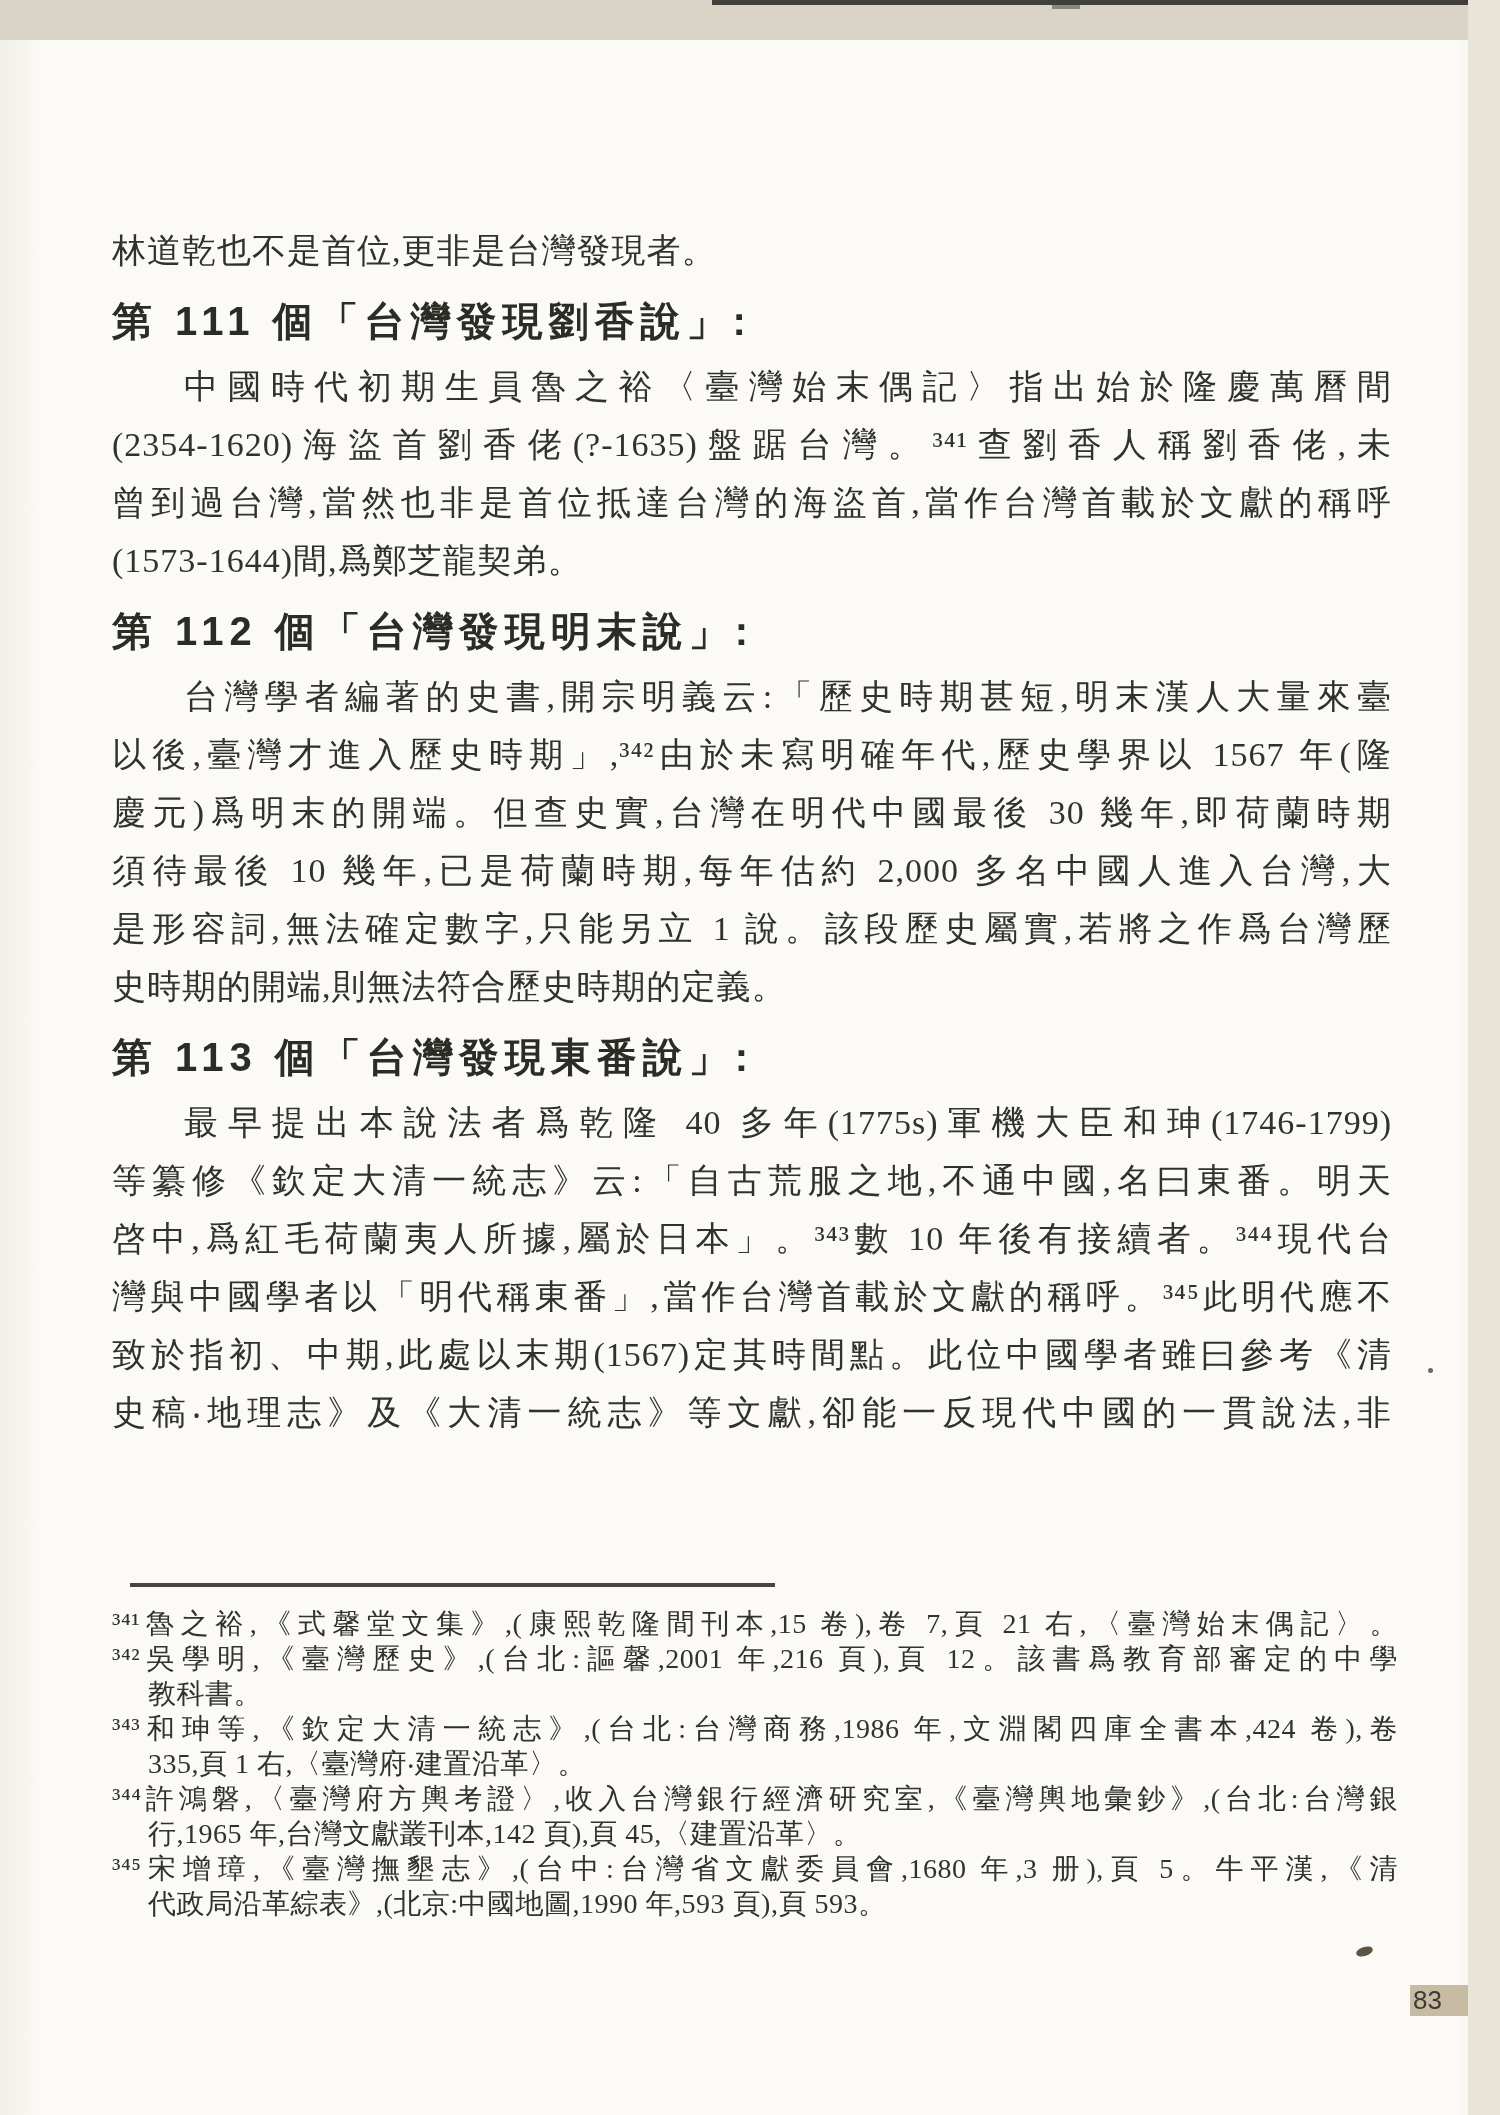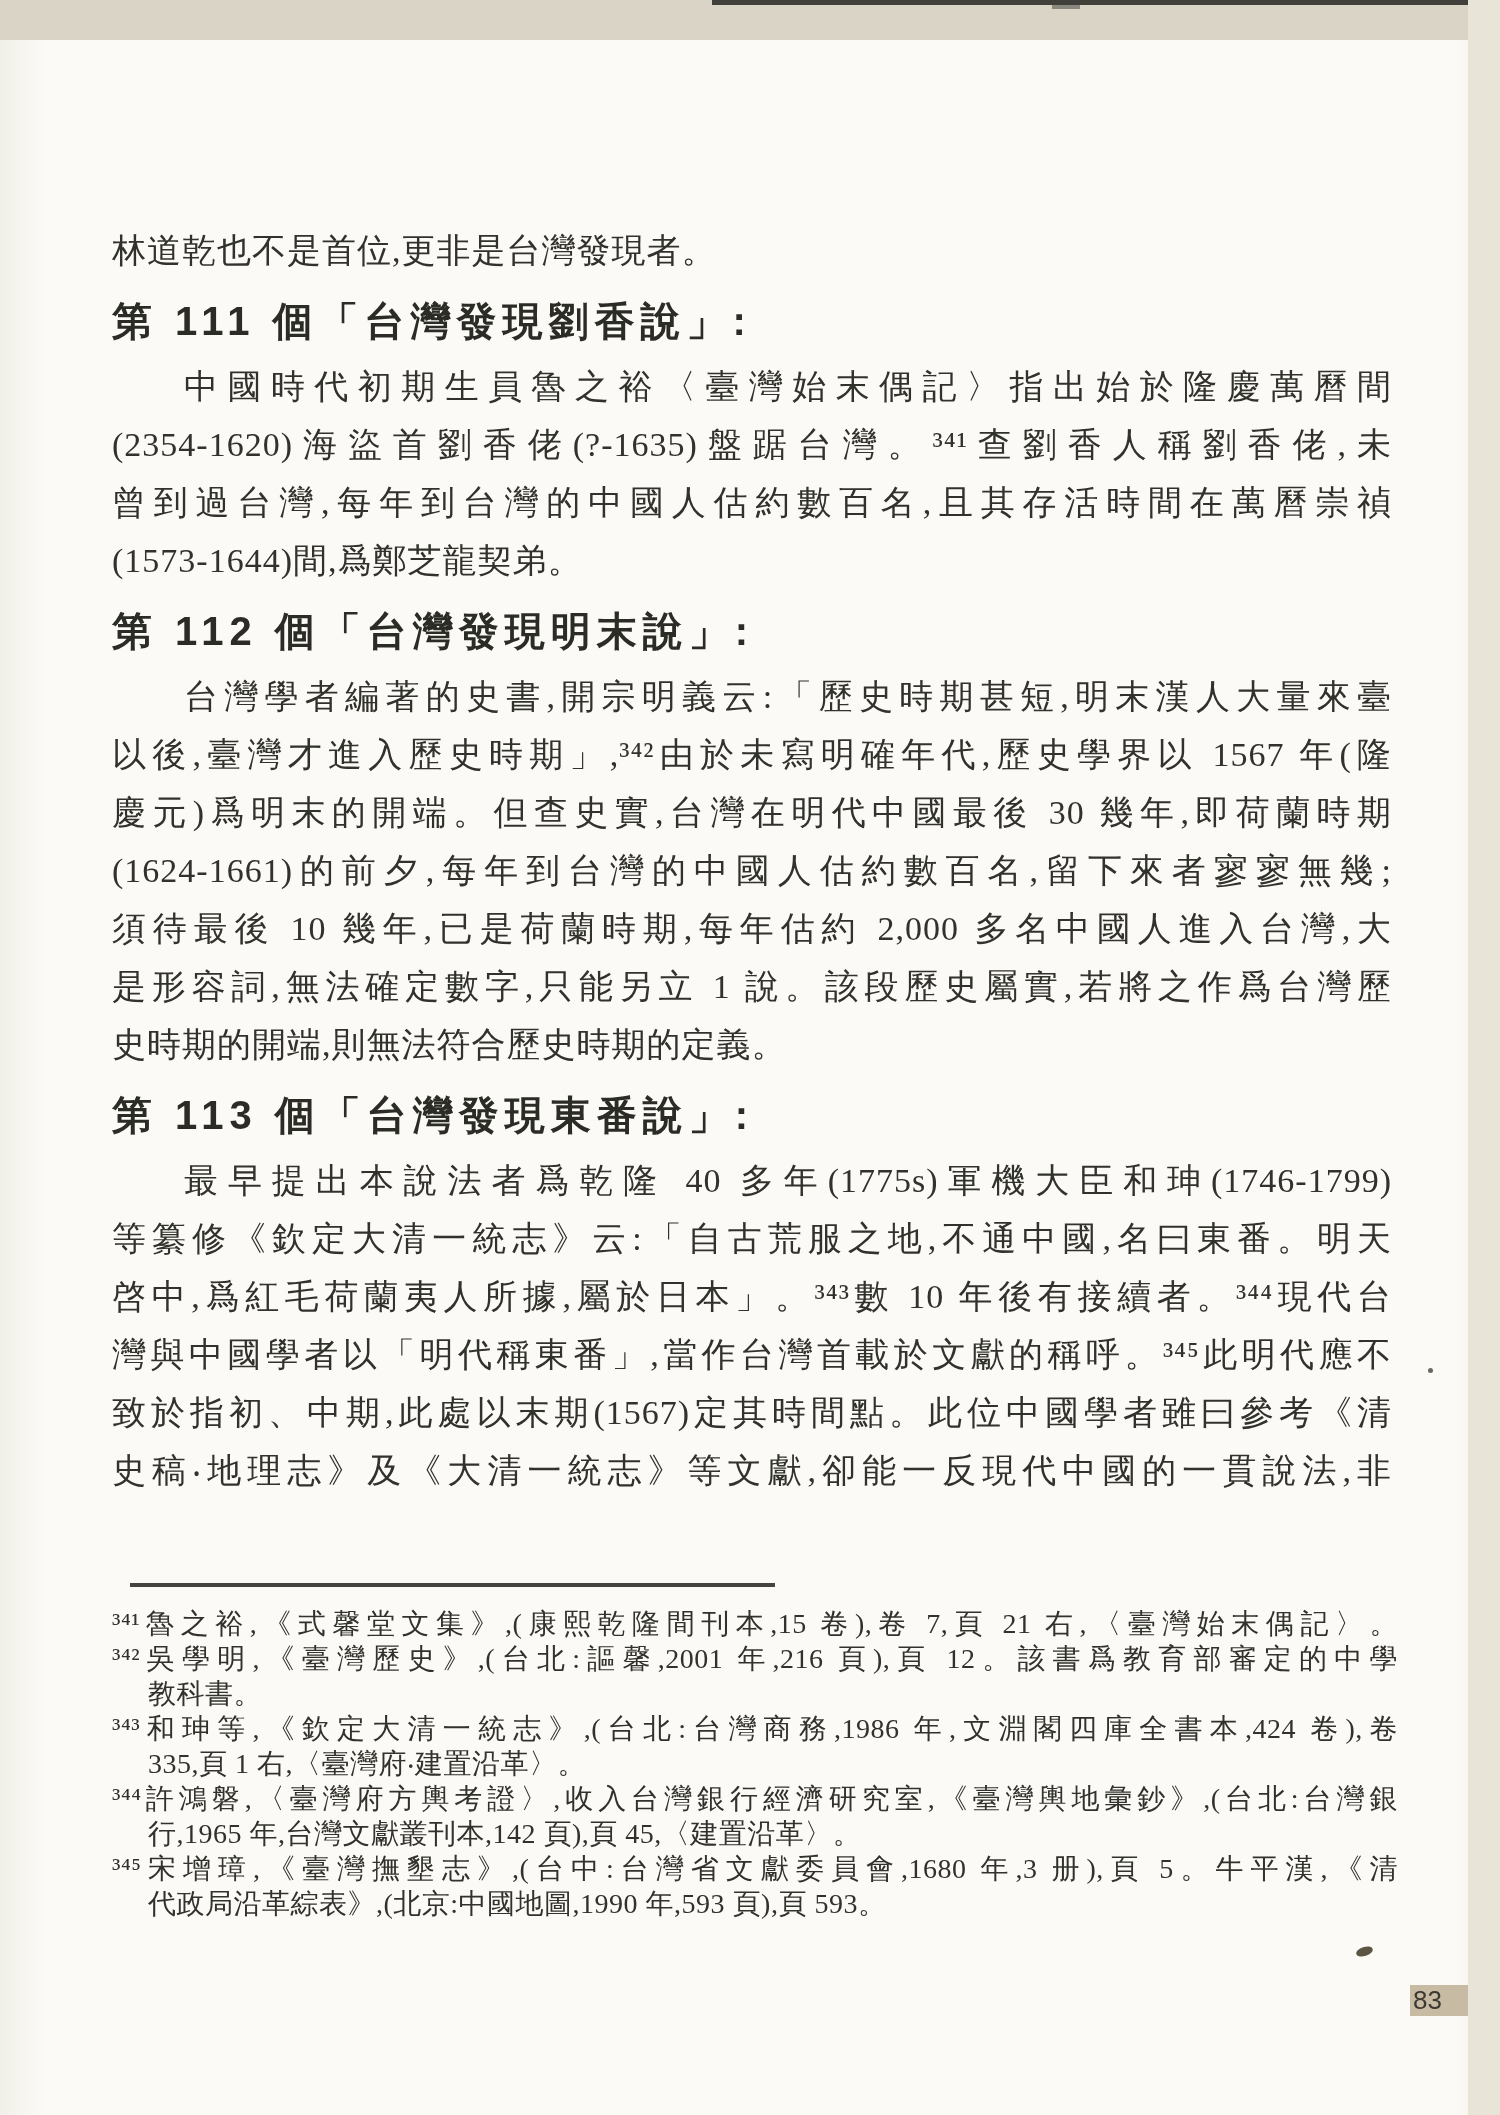--- a/index.html
+++ b/index.html
@@ -55,28 +55,27 @@
   <div class="scan-top-line"></div>
   <div class="scan-top-speck"></div>
 
   <div class="textblock">
 
     <div class="bline">林道乾也不是首位,更非是台灣發現者。</div>
 
     <h2 class="heading">第 111 個「台灣發現劉香說」:</h2>
     <div class="bline j indent">中國時代初期生員魯之裕〈臺灣始末偶記〉指出始於隆慶萬曆間</div>
     <div class="bline j">(2354-1620)海盜首劉香佬(?-1635)盤踞台灣。³⁴¹查劉香人稱劉香佬,未</div>
-    <div class="bline j">曾到過台灣,每年到台灣的中國人估約數百名,且其存活時間在萬曆崇禎</div>
+    <div class="bline j">曾到過台灣,當然也非是首位抵達台灣的海盜首,當作台灣首載於文獻的稱呼</div>
     <div class="bline">(1573-1644)間,爲鄭芝龍契弟。</div>
 
     <h2 class="heading">第 112 個「台灣發現明末說」:</h2>
     <div class="bline j indent">台灣學者編著的史書,開宗明義云:「歷史時期甚短,明末漢人大量來臺</div>
     <div class="bline j">以後,臺灣才進入歷史時期」,³⁴²由於未寫明確年代,歷史學界以 1567 年(隆</div>
     <div class="bline j">慶元)爲明末的開端。但查史實,台灣在明代中國最後 30 幾年,即荷蘭時期</div>
-    <div class="bline j">(1624-1661)的前夕,每年到台灣的中國人估約數百名,留下來者寥寥無幾;</div>
     <div class="bline j">須待最後 10 幾年,已是荷蘭時期,每年估約 2,000 多名中國人進入台灣,大</div>
     <div class="bline j">是形容詞,無法確定數字,只能另立 1 說。該段歷史屬實,若將之作爲台灣歷</div>
     <div class="bline">史時期的開端,則無法符合歷史時期的定義。</div>
 
     <h2 class="heading">第 113 個「台灣發現東番說」:</h2>
     <div class="bline j indent">最早提出本說法者爲乾隆 40 多年(1775s)軍機大臣和珅(1746-1799)</div>
     <div class="bline j">等纂修《欽定大清一統志》云:「自古荒服之地,不通中國,名曰東番。明天</div>
     <div class="bline j">啓中,爲紅毛荷蘭夷人所據,屬於日本」。³⁴³數 10 年後有接續者。³⁴⁴現代台</div>
     <div class="bline j">灣與中國學者以「明代稱東番」,當作台灣首載於文獻的稱呼。³⁴⁵此明代應不</div>
     <div class="bline j">致於指初、中期,此處以末期(1567)定其時間點。此位中國學者雖曰參考《清</div>

